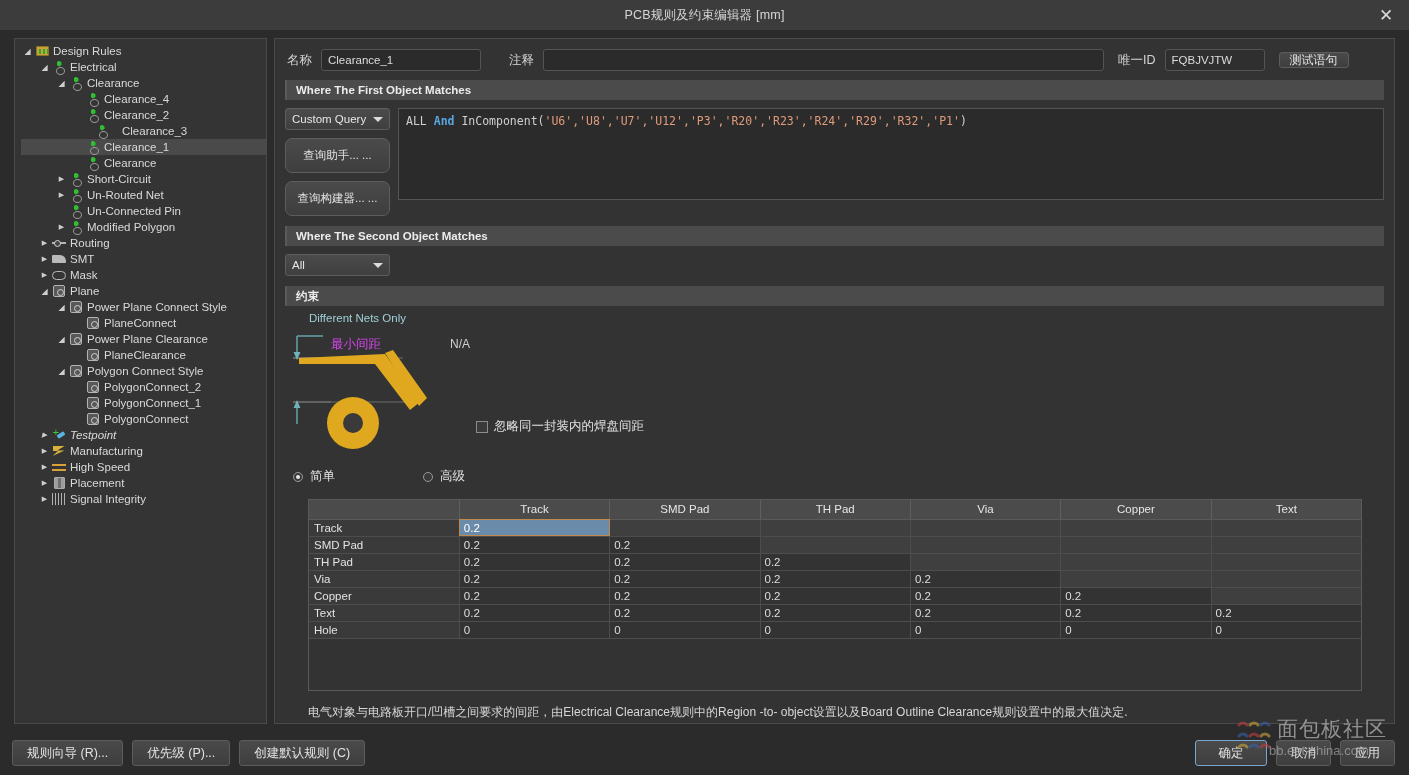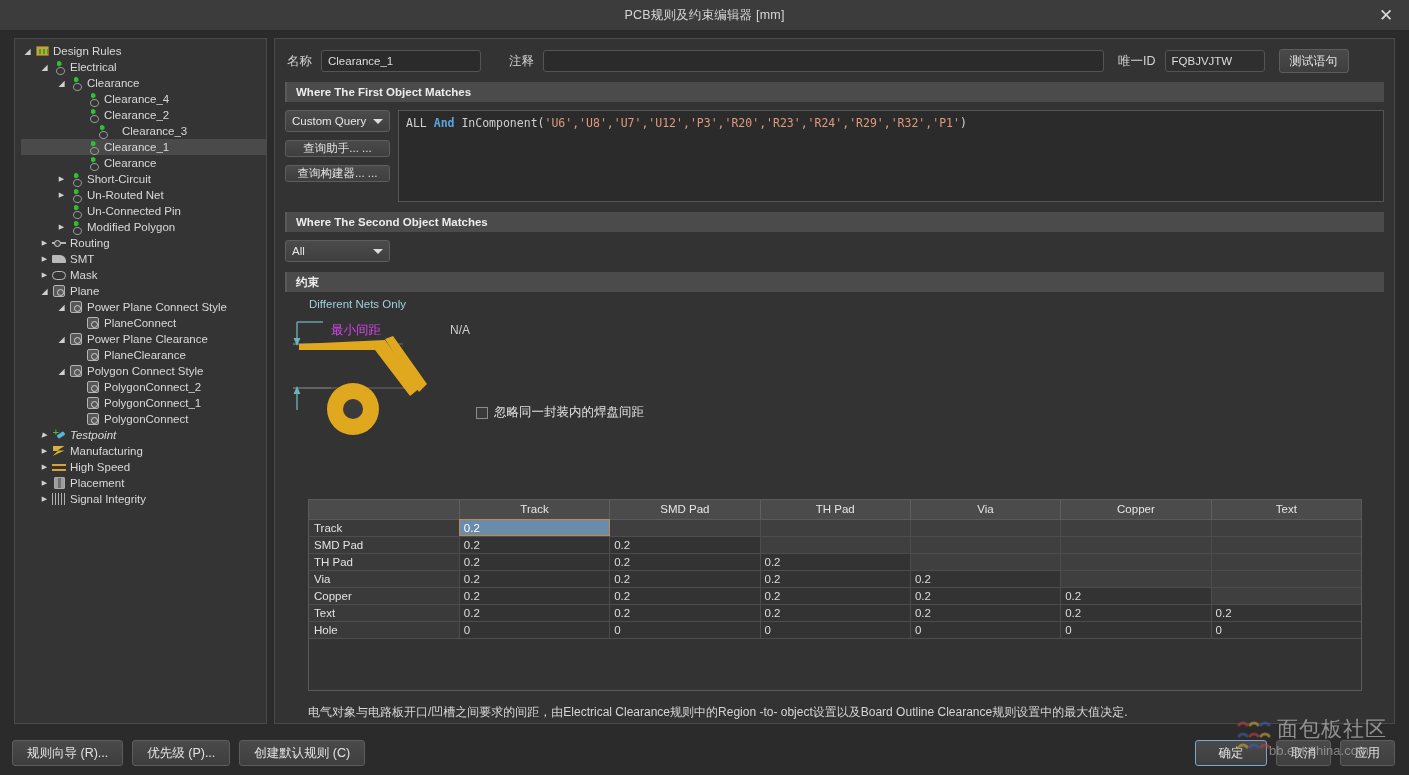--- a/index.html
+++ b/index.html
@@ -103,21 +103,21 @@
     background: #2b2b2b; border: 1px solid #545454; border-radius: 3px;
     height: 22px; color: #dcdcdc; font-size: 11.5px;
     padding: 0 6px; display: flex; align-items: center;
   }
   #name-input { width: 160px; }
   #comment-input { width: 561px; }
   #uid-input { width: 100px; background:#2f2f2f; }
   .btn {
     background: linear-gradient(#4a4a4a,#3e3e3e); border: 1px solid #5d5d5d;
     border-radius: 3px; color: #e2e2e2; font-size: 12px;
-    height: 24px; padding: 0 10px; display: inline-flex;
+    height: 16px; padding: 0 10px; display: inline-flex;
     align-items: center; justify-content: center; cursor: pointer;
     white-space: nowrap;
   }
 
   .band {
     margin: 9px 10px 0 10px; height: 20px; background: #4b4b4b;
     display: flex; align-items: center; padding-left: 9px;
     font-size: 11.5px; font-weight: bold; color: #ececec;
     border-left: 2px solid #5a5a5a;
   }
@@ -128,21 +128,21 @@
     background: linear-gradient(#4b4b4b,#3f3f3f); border: 1px solid #5e5e5e;
     border-radius: 3px; height: 22px; width: 105px;
     display: flex; align-items: center; padding: 0 6px;
     color: #e6e6e6; font-size: 11.5px; cursor: pointer; position: relative;
   }
   .select .caret {
     position: absolute; right: 6px; top: 50%; margin-top: -2px;
     width: 0; height: 0; border-left: 5px solid transparent;
     border-right: 5px solid transparent; border-top: 5px solid #dcdcdc;
   }
-  .qbtn { width: 105px; height: 17px; font-size: 11.5px; }
+  .qbtn { width: 105px; height: 35px; font-size: 11.5px; border-radius: 7px; }
 
   .query-area {
     flex: 1; margin-left: 5px; height: 92px; background: #2b2b2b;
     border: 1px solid #545454; padding: 5px 7px;
     font-family: "DejaVu Sans Mono", monospace; font-size: 11.5px;
     color: #cfcfcf; overflow: hidden; white-space: nowrap;
   }
   .kw-and { color: #59a5e0; font-weight: bold; }
   .kw-str { color: #e19a7a; }
 
@@ -486,20 +486,26 @@
 
         <circle cx="68" cy="99" r="26" fill="#e0a81e"></circle>
         <circle cx="68" cy="99" r="10" fill="#3a3a3a"></circle>
       </svg>
 
       <div class="ign-row">
         <span class="cbox"></span>
         <span class="t">忽略同一封装内的焊盘间距</span>
       </div>
 
+      <div class="radio-row">
+        <span class="radio on"></span>
+        <span class="t">简单</span>
+        <span class="radio"></span>
+        <span class="t">高级</span>
+      </div>
     </div>
 
     <div class="matrix-wrap">
       <table class="matrix">
         <thead>
             <tr id="matrix-head">
               <th class="corner" style="width: 150px;"></th>
               <th class="" style="width: 150px;">Track</th>
               <th class="" style="width: 150px;">SMD Pad</th>
               <th class="" style="width: 150px;">TH Pad</th>

